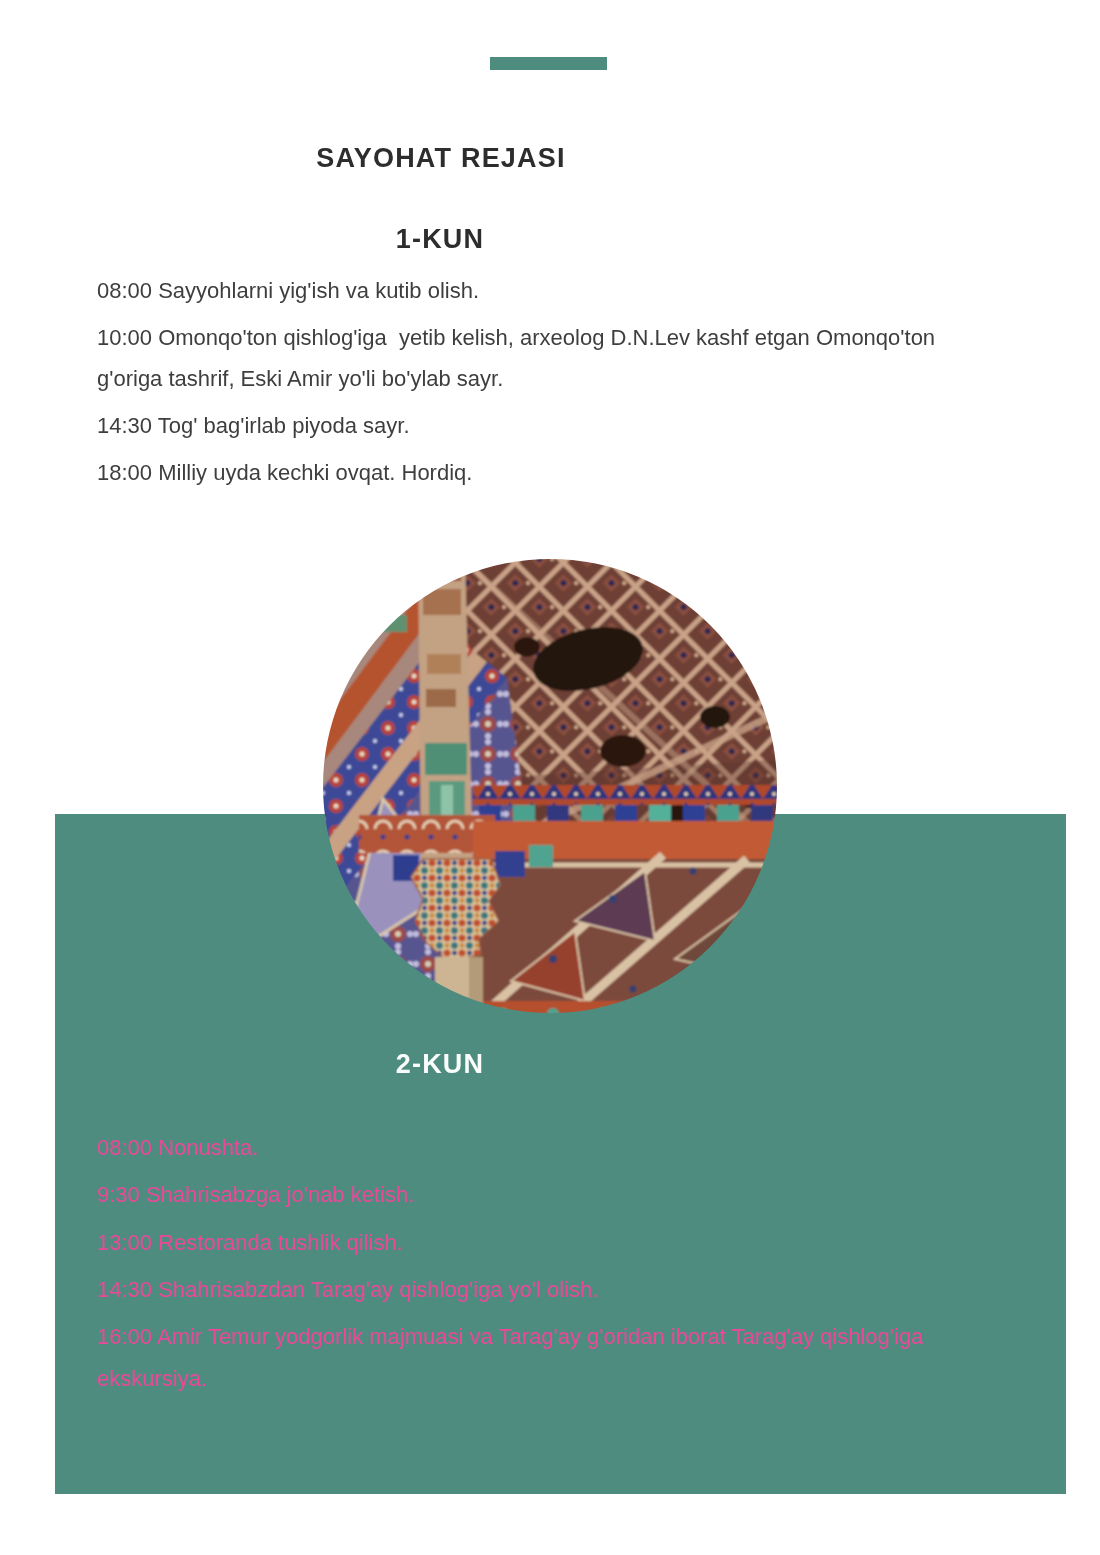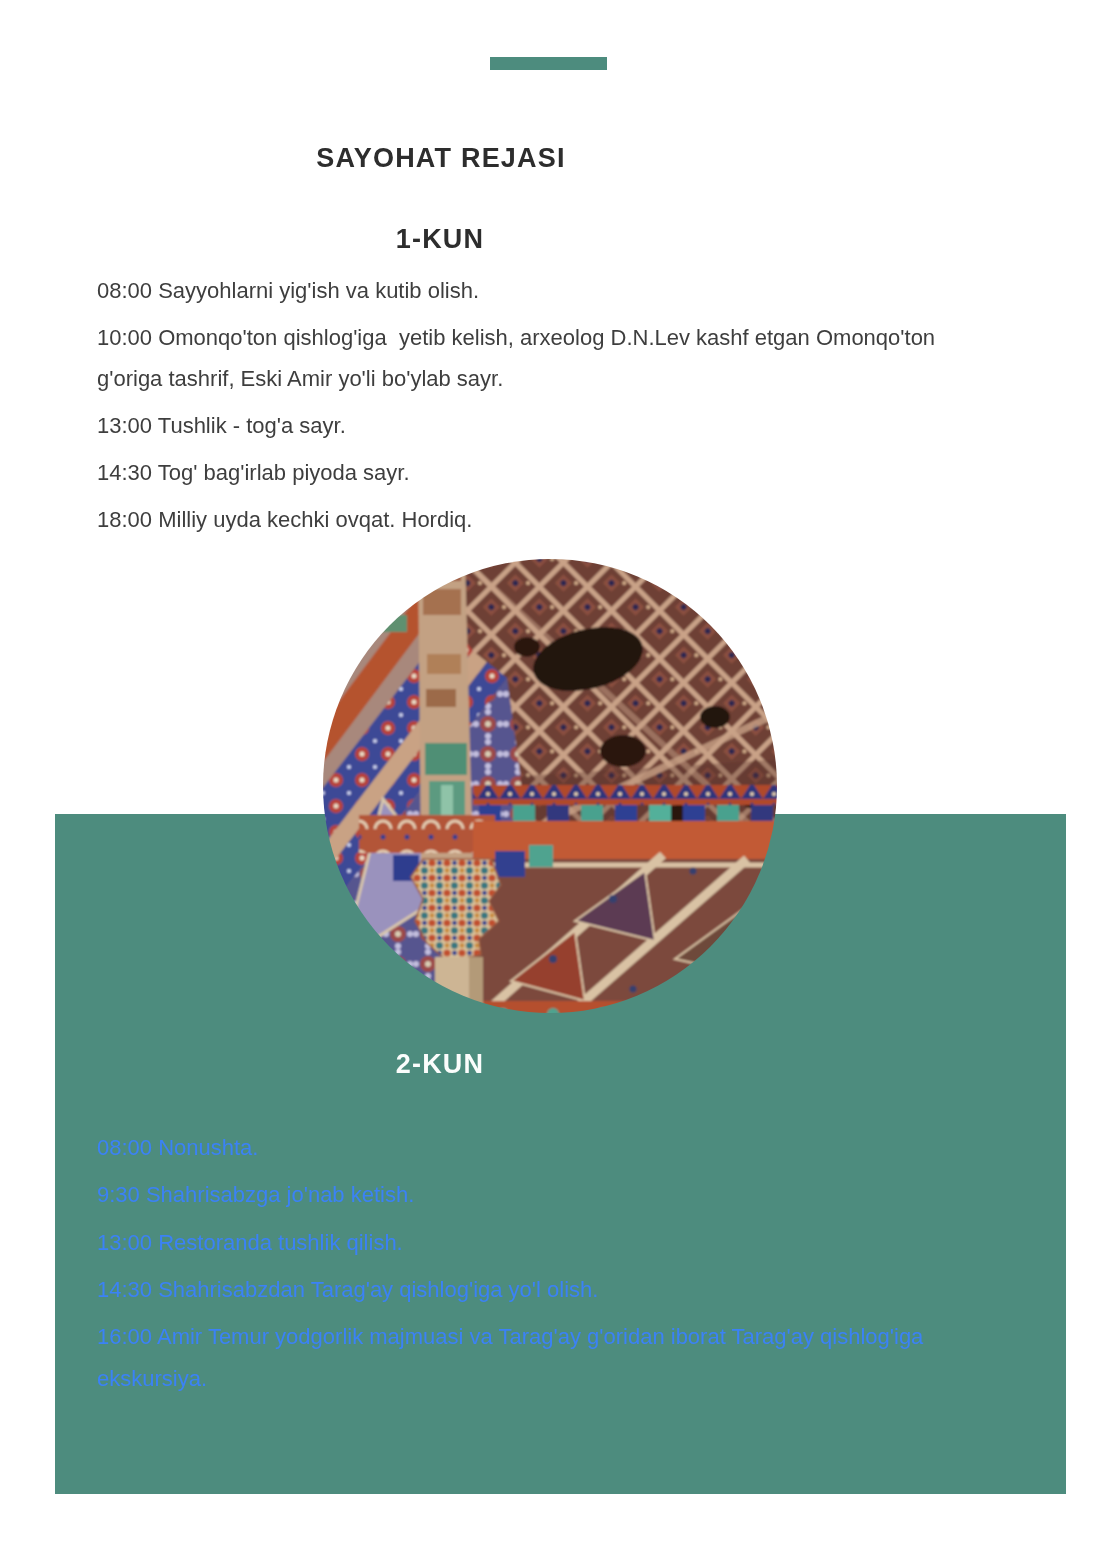--- a/index.html
+++ b/index.html
@@ -28,21 +28,21 @@
     line-height: 34px;
   }
   .day1-heading { top: 222px; color: #2d2d2d; }
   .day2-heading { top: 1047px; color: #fbfdfc; text-align: center; }
   .itinerary {
     position: absolute; left: 92px; width: 880px;
     font-size: 22px;
   }
   .itinerary p { margin: 5px; white-space: pre-wrap; }
   .day1-list { top: 265px; line-height: 41.7px; color: #3e3e3e; }
-  .day2-list { top: 1122px; line-height: 42.3px; color: #3b82f6; }
+  .day2-list { top: 1122px; line-height: 42.3px; color: #ec4899; }
   .teal-section {
     position: absolute; left: 55px; top: 814px;
     width: 1011px; height: 680px;
     background: #4d8c7e;
   }
   .photo-wrap {
     position: absolute; left: 323px; top: 559px;
     width: 454px; height: 454px;
   }
 </style>
@@ -53,21 +53,20 @@
 
   <div class="accent-bar"></div>
 
   <div class="page-title">SAYOHAT REJASI</div>
 
   <div class="day-heading day1-heading">1-KUN</div>
 
   <div class="itinerary day1-list">
     <p>08:00 Sayyohlarni yig'ish va kutib olish.</p>
     <p>10:00 Omonqo'ton qishlog'iga  yetib kelish, arxeolog D.N.Lev kashf etgan Omonqo'ton g'origa tashrif, Eski Amir yo'li bo'ylab sayr.</p>
-    <p>13:00 Tushlik - tog'a sayr.</p>
     <p>14:30 Tog' bag'irlab piyoda sayr.</p>
     <p>18:00 Milliy uyda kechki ovqat. Hordiq.</p>
   </div>
 
   <div class="teal-section"></div>
 
   <div class="photo-wrap">
     <svg width="454" height="454" viewBox="0 0 454 454" role="img" aria-label="Ornate painted wooden ceiling with carved column capital">
       <defs>
         <clipPath id="circ">

